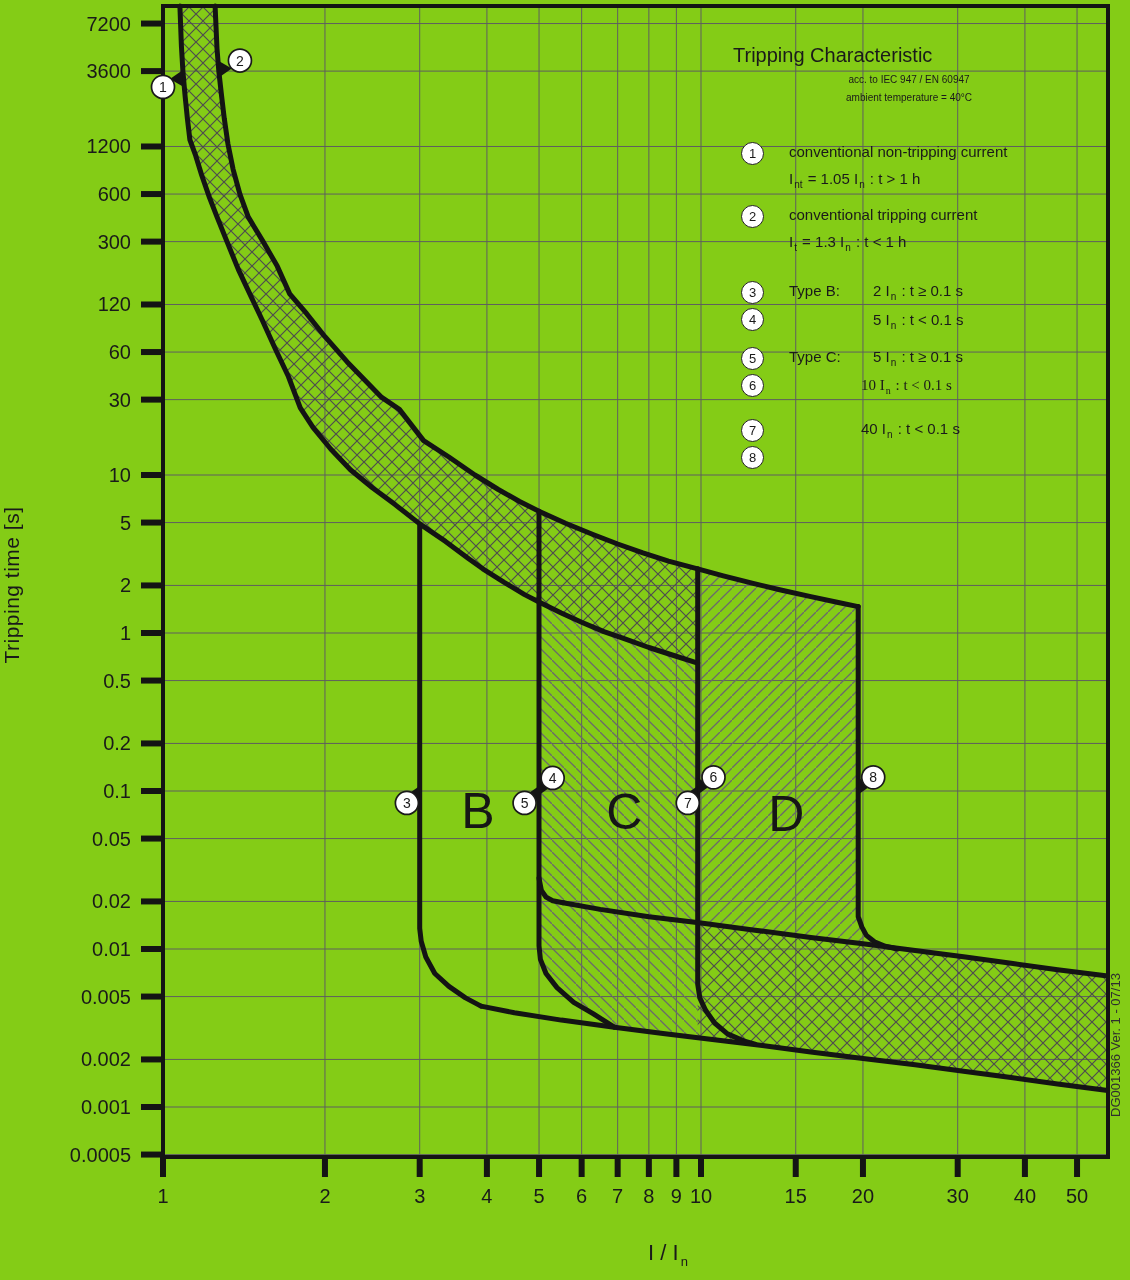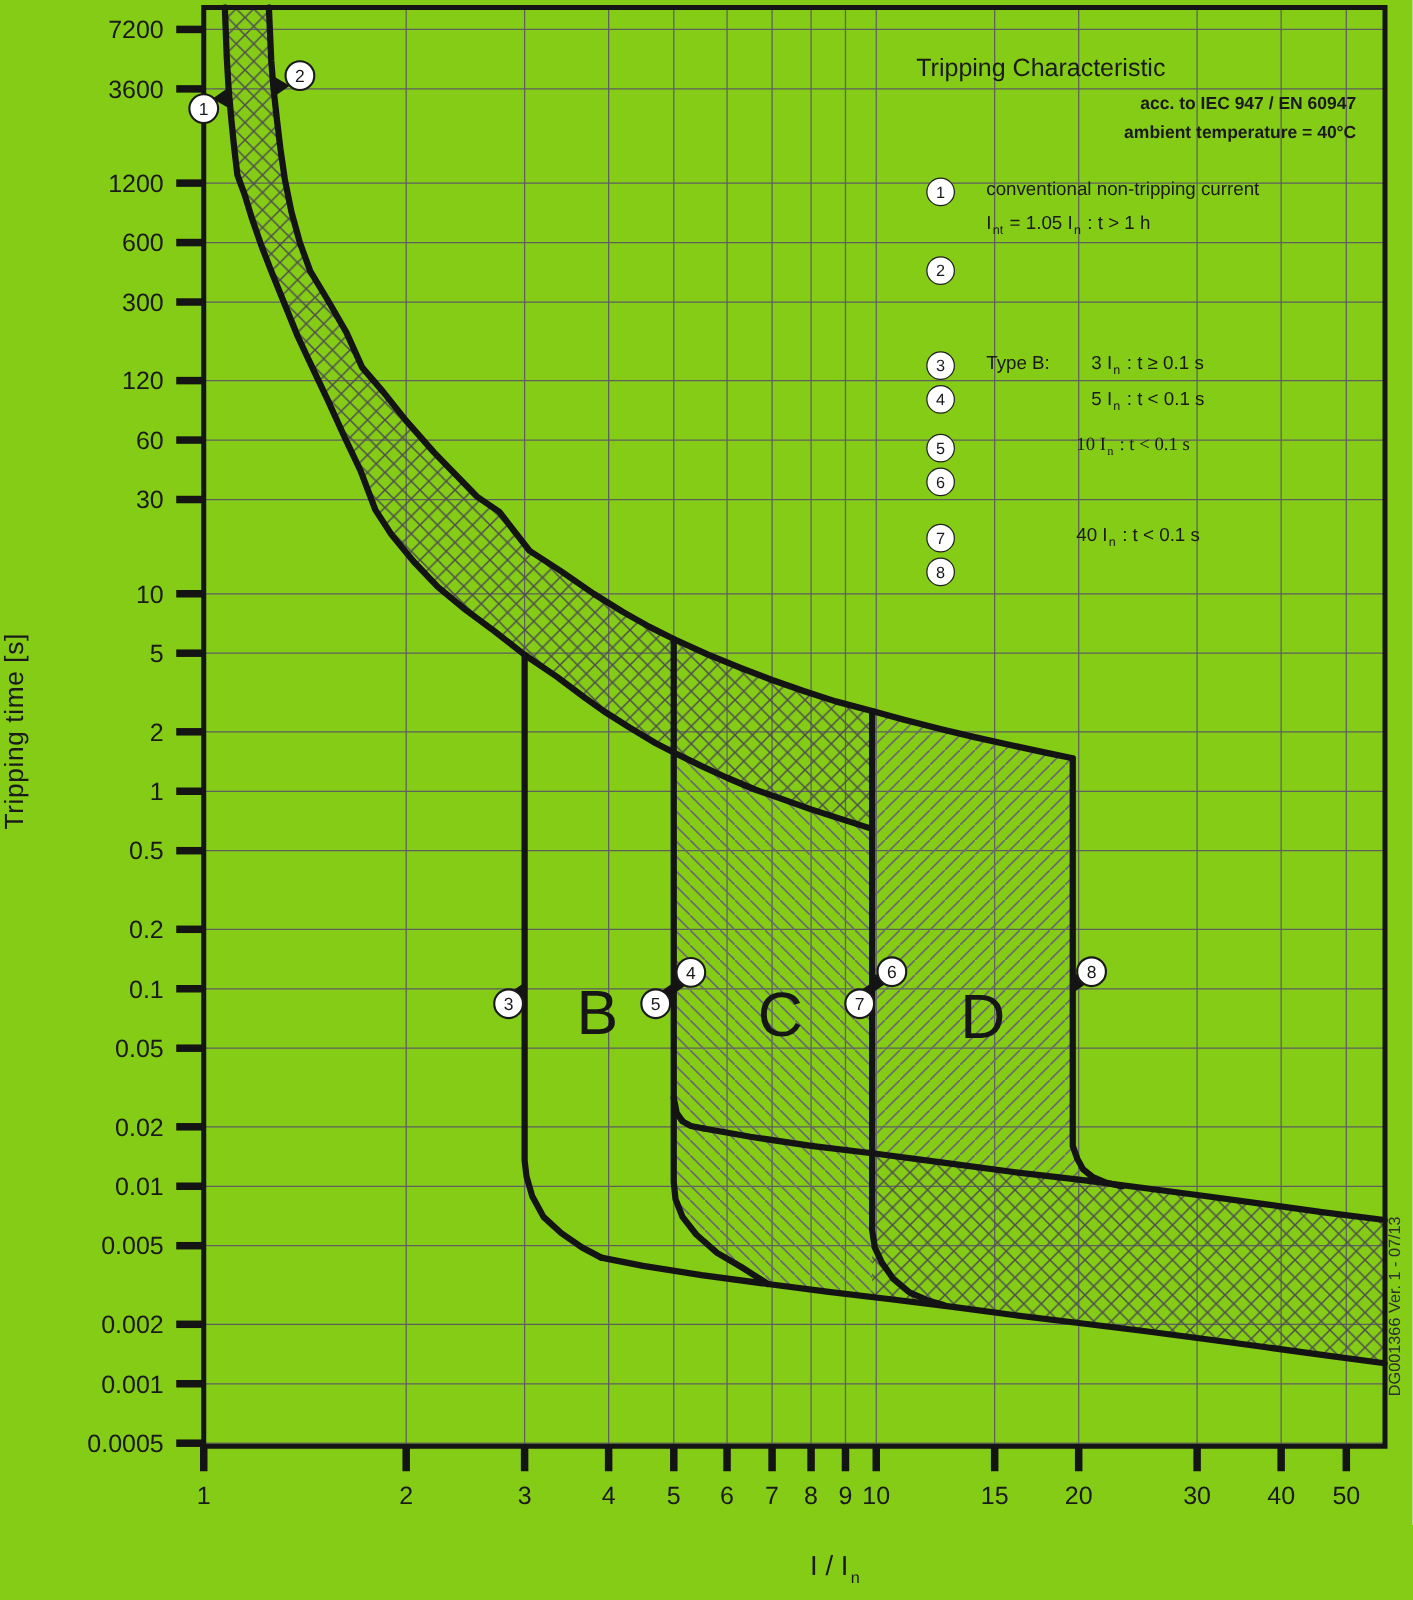--- a/index.html
+++ b/index.html
@@ -8,21 +8,21 @@
   .stage svg{position:absolute;left:0;top:0;}
   .overlay{position:absolute;}
   .yaxis-title{left:-137px;top:572px;width:300px;height:26px;text-align:center;
     transform:rotate(-90deg);font-size:21px;letter-spacing:.5px;}
   .xaxis-title{left:603px;top:1240px;width:130px;text-align:center;font-size:22px;}
   .xaxis-title .sub{font-size:13px;position:relative;top:6px;left:1px;}
   .docref{left:967px;top:1036px;width:300px;height:18px;text-align:center;
     transform:rotate(-90deg);font-size:13px;color:#2e2e2e;white-space:nowrap;}
   .legend{left:733px;top:40px;width:352px;height:450px;}
   .lg-title{text-align:left;font-size:20px;margin-top:4px;}
-  .lg-sub{text-align:right;font-size:14px;margin-top:7px;font-weight:bold;}
+  .lg-sub{text-align:center;font-size:10px;margin-top:7px;}
   .lg-entry{position:absolute;left:0;width:100%;font-size:15px;line-height:21px;}
   .badge{position:absolute;left:8px;width:21px;height:21px;border:1.5px solid #222;
     border-radius:50%;background:#fff;text-align:center;line-height:21px;font-size:13px;}
   .lg-content{margin-left:56px;}
   .lg-line{white-space:nowrap;}
   .lg-line + .lg-line{margin-top:6px;}
   .type-label{display:inline-block;width:72px;}
   .sub{font-size:10px;position:relative;top:4px;margin:0 1px;text-align:right;}
   .region-letter{position:absolute;transform:translate(-50%,-56%);font-size:50px;color:#161616;}
 </style>
@@ -221,33 +221,38 @@
     <div id="lg-entries">
         <div class="lg-entry" style="top: 101px;">
           <div class="badge" style="top: 1px;">1</div>
           <div class="lg-content">
             <div class="lg-line">conventional non-tripping current</div>
             <div class="lg-line"><span>I</span><span class="sub">nt</span><span> = 1.05 I</span><span class="sub">n</span><span> :  t &gt; 1 h</span></div>
           </div>
         </div>
         <div class="lg-entry" style="top: 164px;">
           <div class="badge" style="top: 1px;">2</div>
+          <div class="lg-content">
+            <div class="lg-line">conventional tripping current</div>
+            <div class="lg-line"><span>I</span><span class="sub">t</span><span> = 1.3 I</span><span class="sub">n</span><span> :  t &lt; 1 h</span></div>
+          </div>
         </div>
         <div class="lg-entry" style="top: 240px;">
           <div class="badge" style="top: 1px;">3</div>
           <div class="badge" style="top: 28px;">4</div>
           <div class="lg-content">
-            <div class="lg-line"><span class="type-label">Type B:</span><span style="padding-left: 12px;"><span>3 I</span><span class="sub">n</span><span> : t ≥ 0.1 s</span></span></div>
+            <div class="lg-line"><span class="type-label">Type B:</span><span style="padding-left: 12px;"><span>2 I</span><span class="sub">n</span><span> : t ≥ 0.1 s</span></span></div>
             <div class="lg-line" style="margin-left: 72px;"><span style="padding-left: 12px;"><span>5 I</span><span class="sub">n</span><span> : t &lt; 0.1 s</span></span></div>
           </div>
         </div>
         <div class="lg-entry" style="top: 306px;">
           <div class="badge" style="top: 1px;">5</div>
           <div class="badge" style="top: 28px;">6</div>
           <div class="lg-content">
+            <div class="lg-line"><span class="type-label">Type C:</span><span style="padding-left: 12px;"><span>5 I</span><span class="sub">n</span><span> : t ≥ 0.1 s</span></span></div>
             <div class="lg-line" style="margin-left: 72px; font-family: Liberation Serif, serif;"><span style="padding-left: 0px;"><span>10 I</span><span class="sub">n</span><span> : t &lt; 0.1 s</span></span></div>
           </div>
         </div>
         <div class="lg-entry" style="top: 378px;">
           <div class="badge" style="top: 1px;">7</div>
           <div class="badge" style="top: 28px;">8</div>
           <div class="lg-content">
             <div class="lg-line" style="margin-left: 72px;"><span style="padding-left: 0px;"><span>40 I</span><span class="sub">n</span><span> : t &lt; 0.1 s</span></span></div>
           </div>
         </div>

